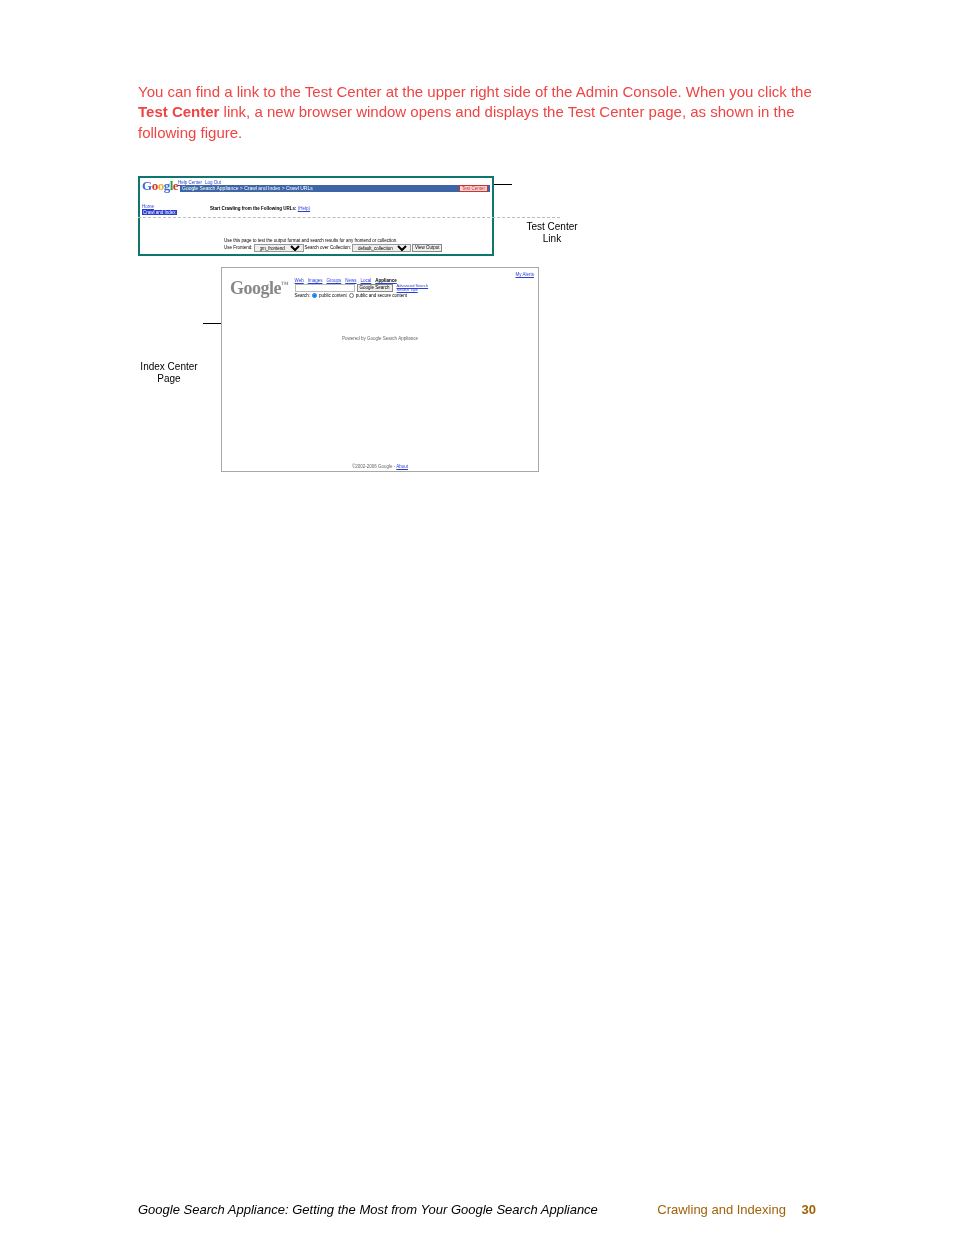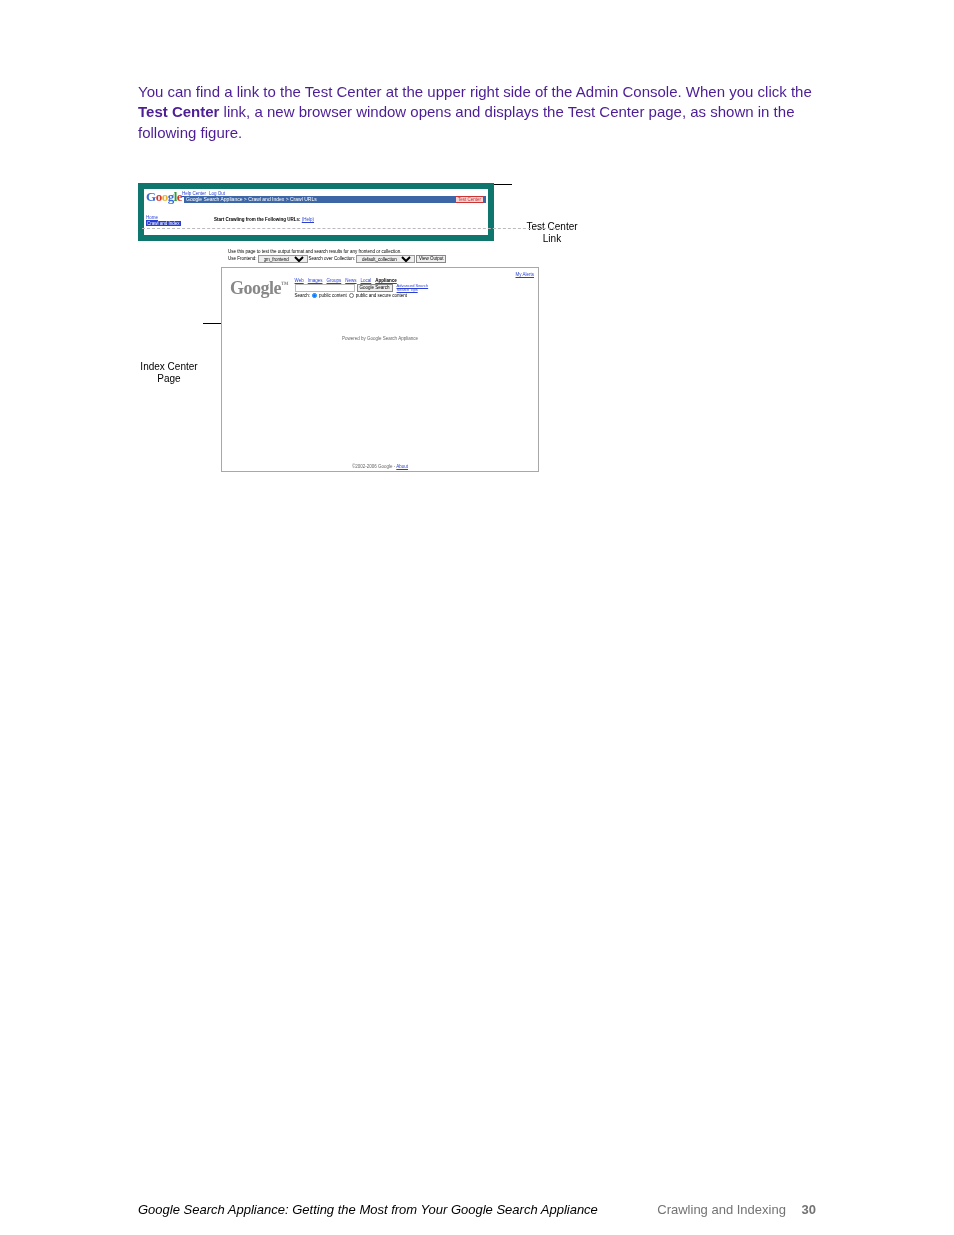--- a/index.html
+++ b/index.html
@@ -10,21 +10,21 @@
       font-family: "Myriad Pro", "Segoe UI", Arial, sans-serif;
       position: relative;
       color: #000;
     }
     .page {
       padding: 82px 138px 0 138px;
     }
     .body-text {
       font-size: 15px;
       line-height: 1.35;
-      color: #4c1d95;
+      color: #ef4444;
       margin-bottom: 24px;
     }
     .body-text strong { font-weight: 700; }
 
     
     .figure-wrap {
       position: relative;
       margin-top: 28px;
       width: 680px;
       height: 310px;
@@ -36,23 +36,23 @@
       text-align: center;
       color: #000;
       margin-top: 45px;
     }
     .callout.top-right { left: 378px; top: 5px; width: 72px; }
     .callout.left-mid  { left: -3px; top: 145px; width: 68px; }
 
     
     .admin-box {
       position: absolute;
-      left: 0; top: 12px;
-      width: 356px; height: 58px;
-      border: 6px solid #0f766e;
+      left: 0; top: 5px;
+      width: 356px; height: 80px;
+      border: 2px solid #0f766e;
       background: #fff;
     }
     .admin-header {
       display: flex; align-items: center;
       height: 14px;
       padding: 2px 2px 0 2px;
     }
     .glogo {
       font-family: Georgia, "Times New Roman", serif;
       font-weight: 700;
@@ -159,21 +159,21 @@
     
     .page-footer {
       position:absolute;
       left:138px; right:138px;
       top:1202px;
       display:flex; justify-content:space-between; align-items:baseline;
       font-size:13px;
       gap:24px;
     }
     .page-footer .left { font-style: italic; color:#000; }
-    .page-footer .right { color:#737373; }
+    .page-footer .right { color:#a16207; }
     .page-footer .pnum { font-weight:700; margin-left:12px; }
   </style>
 </head>
 <body>
 
 <div class="page">
   <p class="body-text">
     <span>You can find a link to the Test Center at the upper right side of the Admin Console. When you click the </span><strong>Test Center</strong><span> link, a new browser window opens and displays the Test Center page, as shown in the following figure.</span>
   </p>
 

